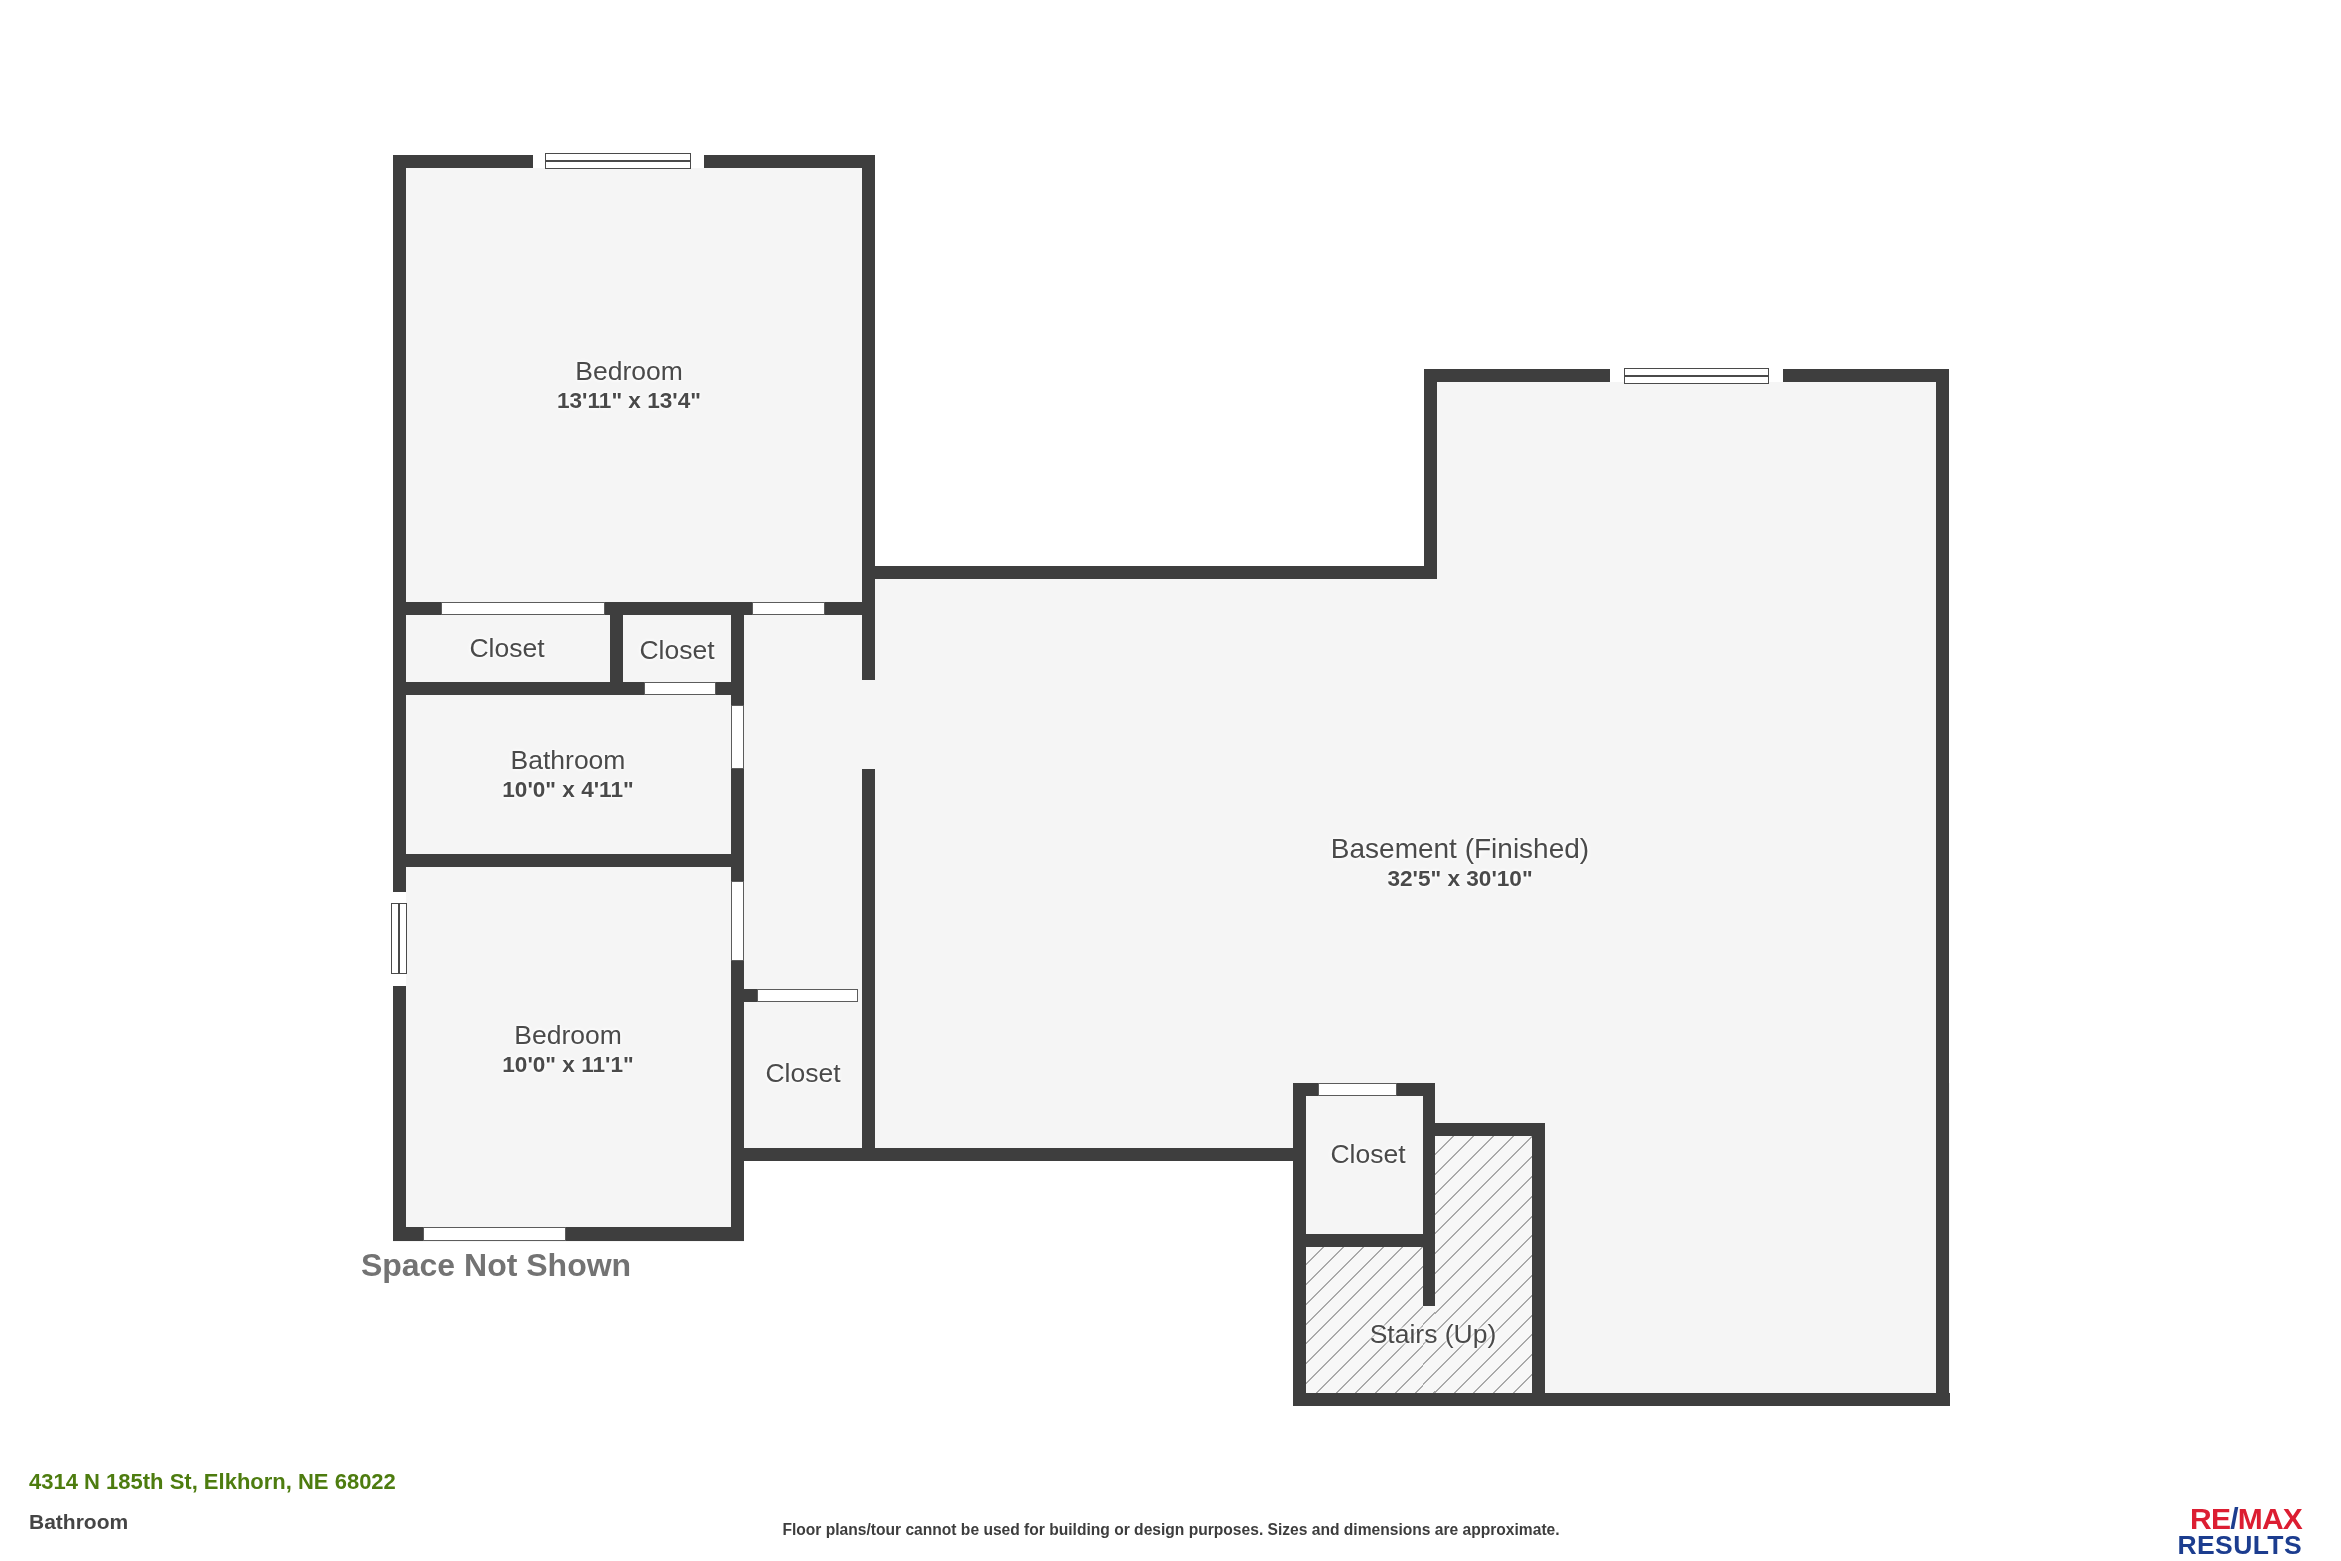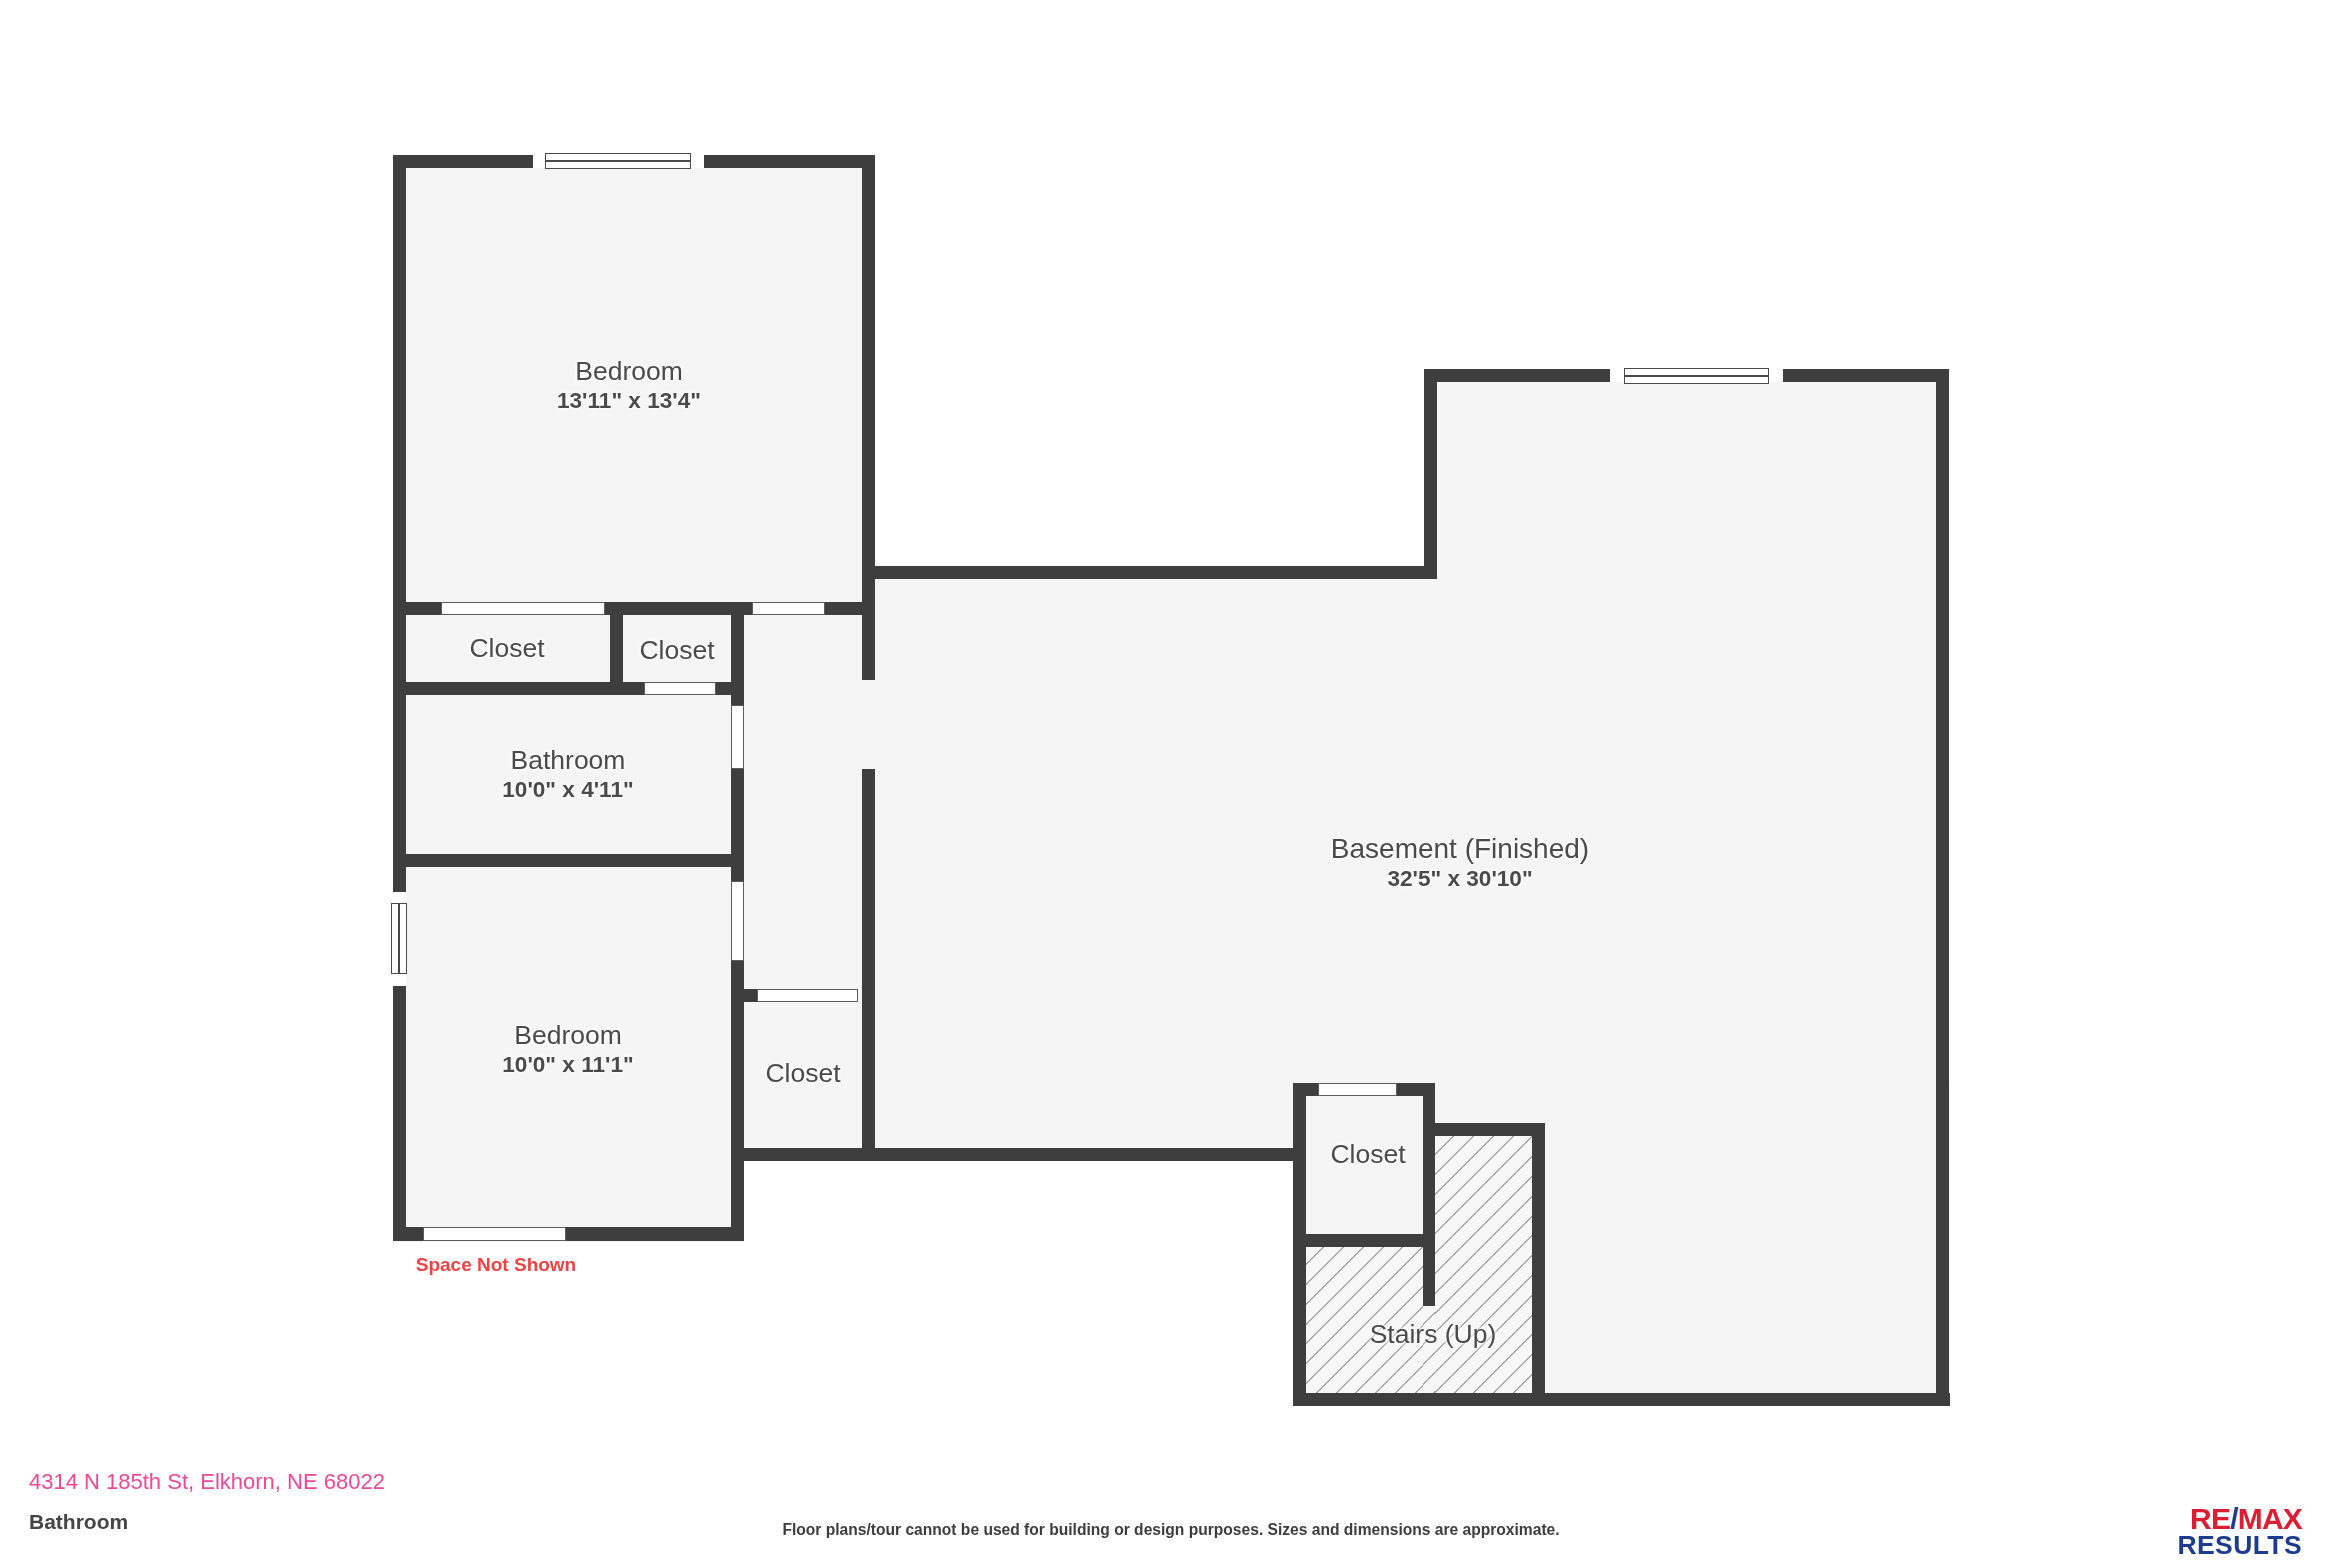--- a/index.html
+++ b/index.html
@@ -14,23 +14,23 @@
   .win-v{position:absolute;background:linear-gradient(to right,#fff 0 44%,#4a4a4a 44% 56%,#fff 56% 100%);
          border:1.6px solid #4a4a4a;box-sizing:border-box;z-index:5;}
   .hatch{position:absolute;z-index:2;background-color:#f7f7f7;
          background-image:repeating-linear-gradient(135deg,transparent 0 12.5px,#a9a9a9 12.5px 14px);}
   .room-label{position:absolute;transform:translate(-50%,-50%);text-align:center;z-index:6;
               color:#4a4a4a;white-space:nowrap;
               text-shadow:0 0 3.9px #ffffff,0 0 3.9px #ffffff,0 0 6.2px #ffffff;}
   .room-label .name{font-size:26.5px;font-weight:normal;line-height:1.18;}
   .room-label .dims{font-size:22.6px;font-weight:bold;line-height:1.25;}
   .room-label.big .name{font-size:28px;}
-  .note{position:absolute;transform:translate(-50%,-50%);font-size:19px;font-weight:bold;
-        color:#ef4444;z-index:6;white-space:nowrap;}
-  .addr{position:absolute;left:29px;top:1469px;font-size:22px;font-weight:normal;color:#ec4899;z-index:6;}
+  .note{position:absolute;transform:translate(-50%,-50%);font-size:32px;font-weight:bold;
+        color:#737373;z-index:6;white-space:nowrap;}
+  .addr{position:absolute;left:29px;top:1469px;font-size:22px;font-weight:bold;color:#4d7c0f;z-index:6;}
   .level{position:absolute;left:29px;top:1510px;font-size:21px;font-weight:bold;color:#454545;z-index:6;}
   .disclaimer{position:absolute;left:0;right:0;top:1521px;text-align:center;font-size:15.6px;
               font-weight:bold;color:#3d3d3d;z-index:6;}
   .logo{position:absolute;right:40px;top:1505px;text-align:right;z-index:6;line-height:0.92;}
   .logo .l1{font-size:30px;font-weight:bold;letter-spacing:-0.8px;}
   .logo .l2{font-size:26.5px;font-weight:bold;letter-spacing:0.4px;}
   .red{color:#dc1e32;}
   .blue{color:#1c3d8f;}
 </style>
 </head>

